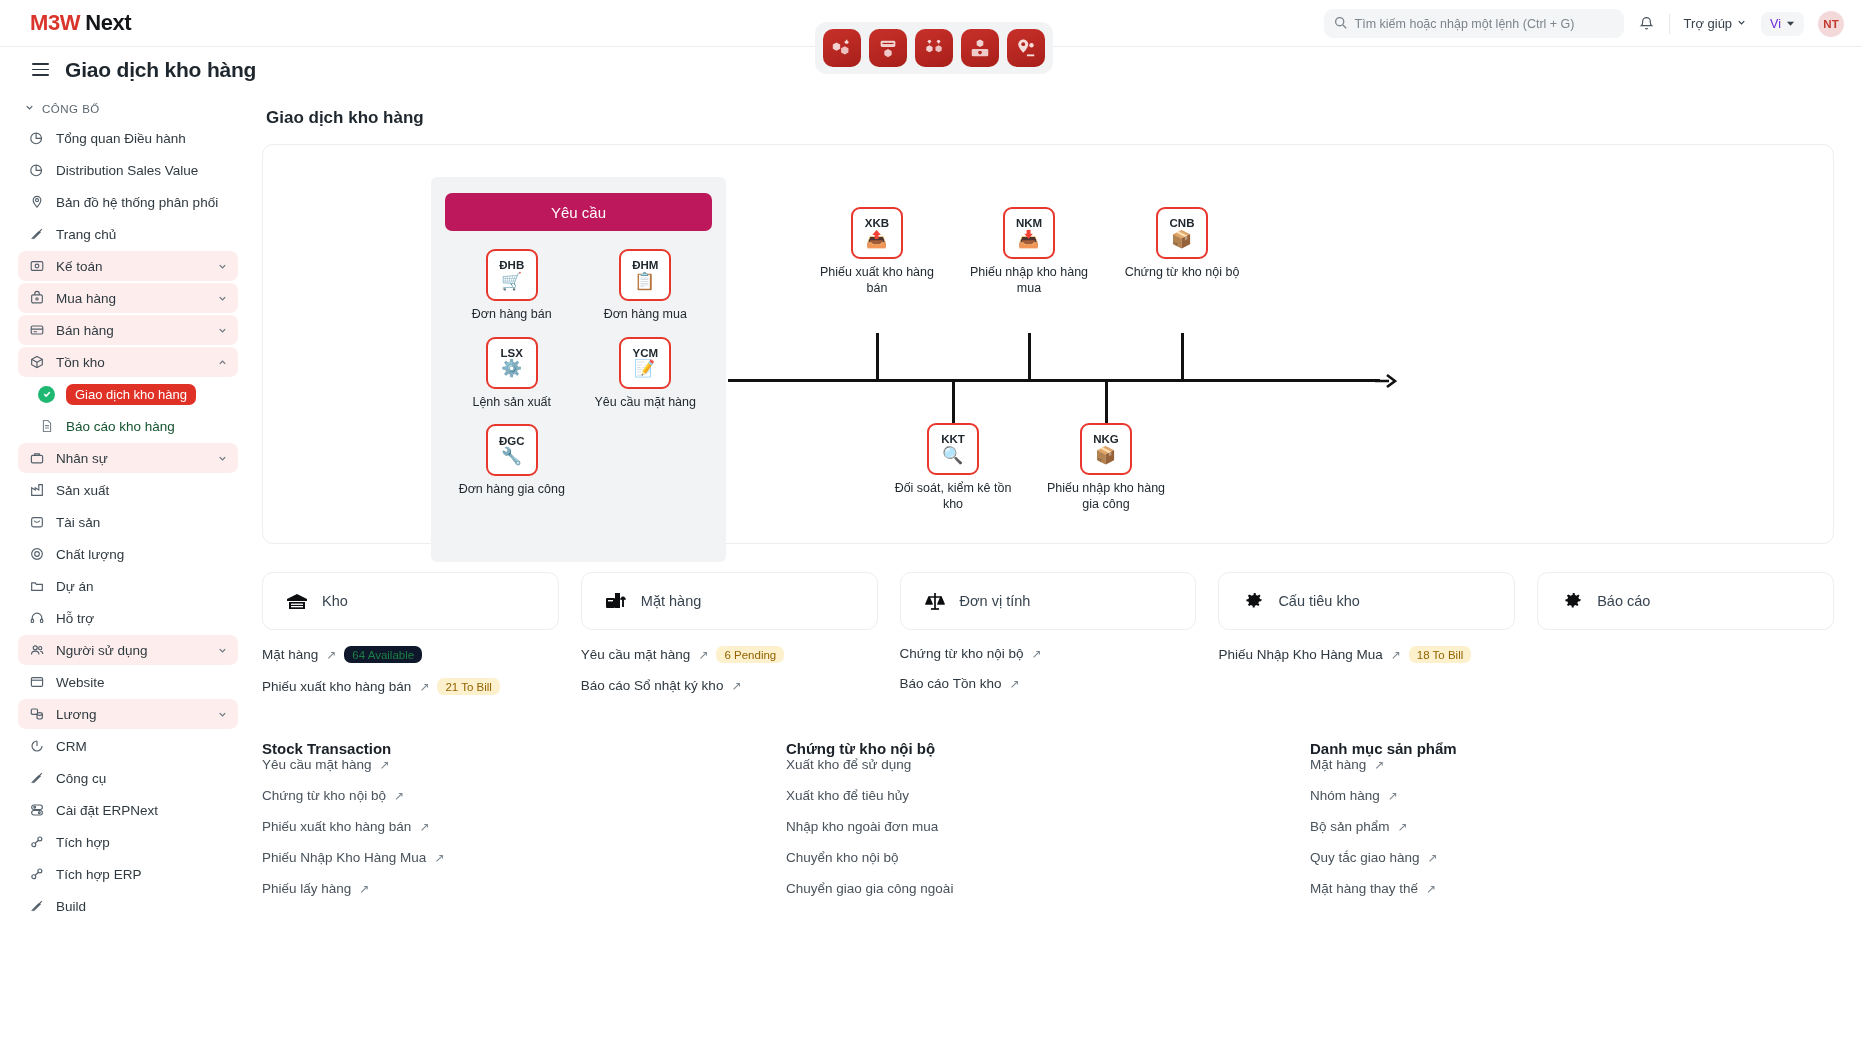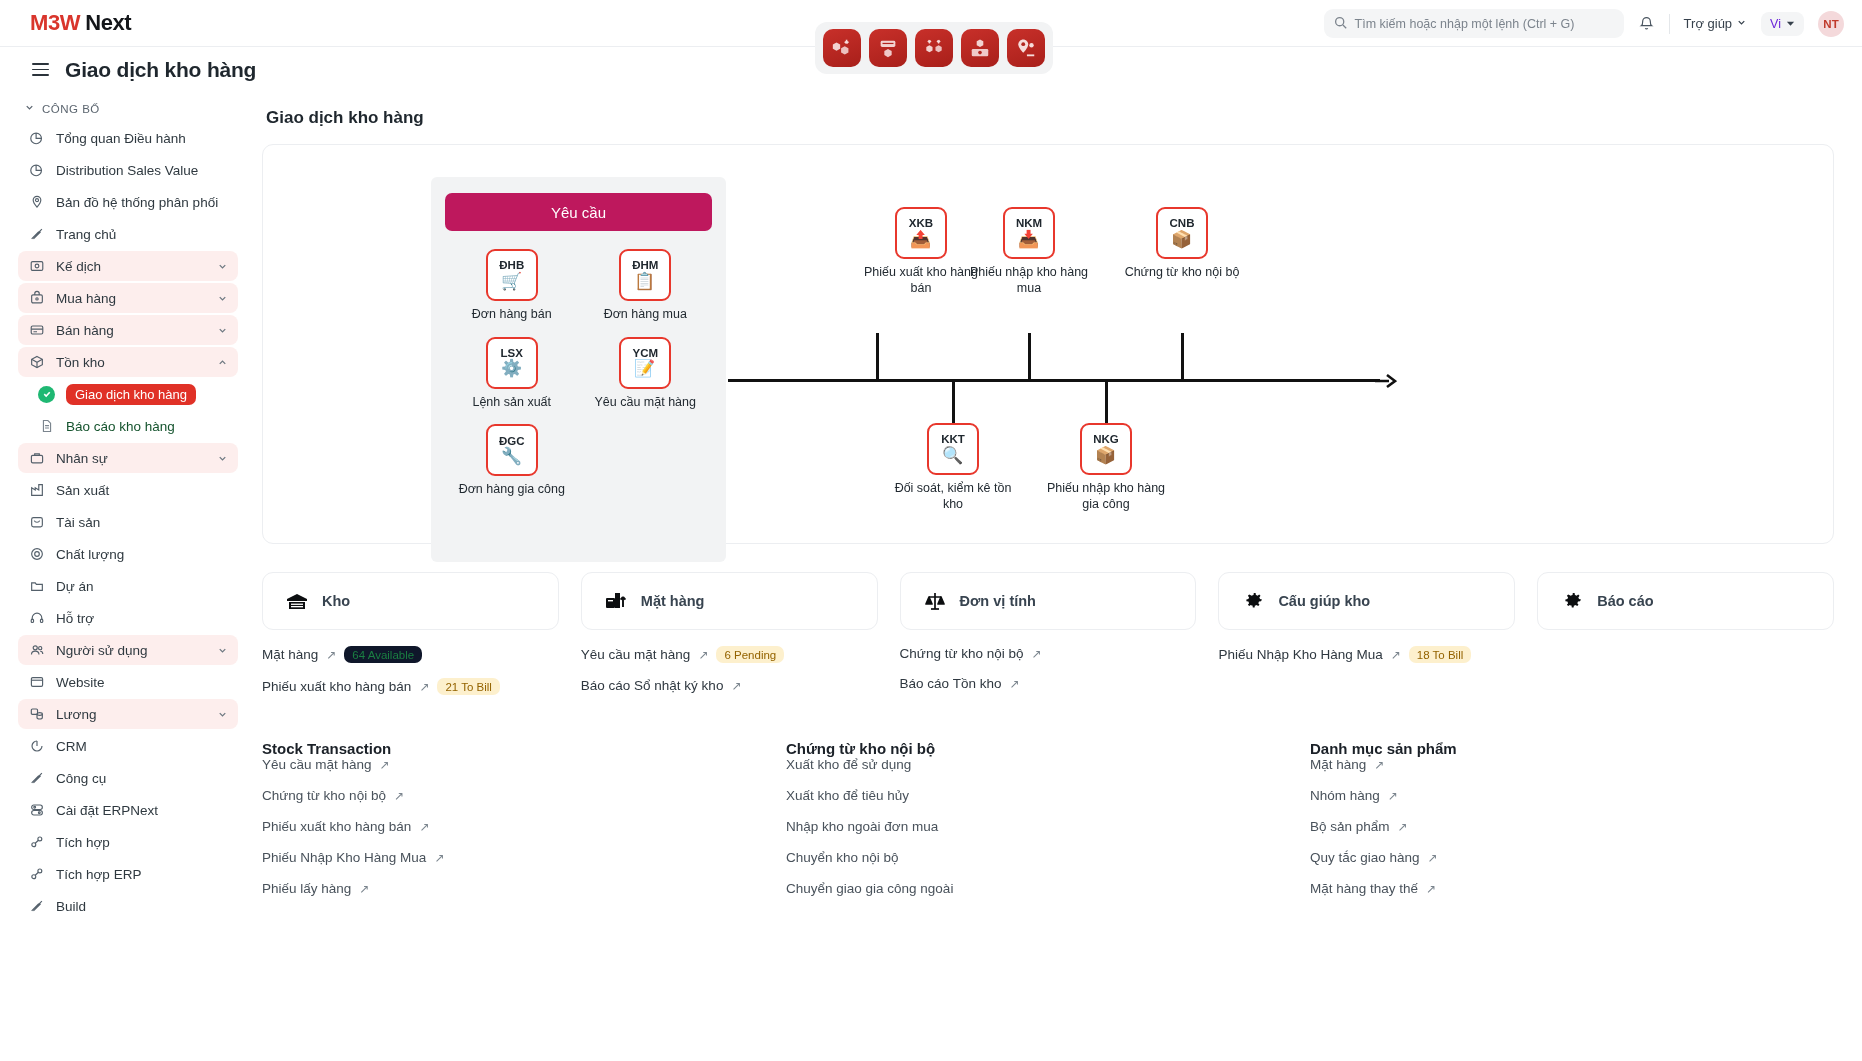--- a/index.html
+++ b/index.html
@@ -123,21 +123,21 @@
 
   
   .flow-node-abs { position: absolute; display: flex; flex-direction: column; align-items: center; width: 130px; }
   .axis { position: absolute; background: #111; }
 
   
   .cards-row { display: flex; gap: 22px; margin-bottom: 10px; }
   .card-col { flex: 1 1 0; min-width: 0; }
   .shortcut-card {
     border: 1px solid #eceef1; border-radius: 11px; height: 58px;
-    display: flex; align-items: center; gap: 13px; padding: 0 22px; cursor: pointer; font-weight: bold;
+    display: flex; align-items: center; gap: 13px; padding: 0 22px; cursor: pointer;
   }
   .shortcut-card .c-ico { color: #0c0e10; display: flex; }
   .shortcut-card .c-lbl { font-size: 14.5px; color: #384450; }
 
   .links-under { margin-top: 16px; }
   .link-line { display: flex; align-items: center; gap: 8px; margin-bottom: 15px; font-size: 13.5px; color: #2f3840; cursor: pointer; white-space: nowrap; }
   .arrow-ne { color: #7b858e; font-size: 12px; }
   .badge { font-size: 11.5px; border-radius: 7px; padding: 2.5px 8px; font-weight: 500; }
   .badge.green { background: #0f172a; color: #1a7f42; }
   .badge.yellow { background: #fdf0cd; color: #946300; }
@@ -295,21 +295,21 @@
       <span class="lbl">Trang chủ</span>
     </div>
 
     <div class="nav-item group">
       <span class="ico">
           <svg width="16" height="16" viewBox="0 0 18 18" fill="none" stroke="#54606b" stroke-width="1.3">
             <rect x="2.5" y="4" width="13" height="10" rx="1.6"></rect>
             <circle cx="9" cy="9" r="2.1"></circle>
           </svg>
         </span>
-      <span class="lbl">Kế dịch</span>
+      <span class="lbl">Kế toán</span>
       <span class="chev">
           <svg width="11" height="11" viewBox="0 0 12 12" fill="none" stroke="#6d7881" stroke-width="1.4">
             <path d="M3 4.5 6 7.5 9 4.5"></path>
           </svg>
         </span>
     </div>
 
     <div class="nav-item group">
       <span class="ico">
           <svg width="16" height="16" viewBox="0 0 18 18" fill="none" stroke="#54606b" stroke-width="1.3">
@@ -604,21 +604,21 @@
           </svg>
       </div>
 
       <div class="axis" style="left:613px; top:188px; width:3px; height:46px;"></div>
       <div class="axis" style="left:765px; top:188px; width:3px; height:46px;"></div>
       <div class="axis" style="left:918px; top:188px; width:3px; height:46px;"></div>
 
       <div class="axis" style="left:689px; top:236px; width:3px; height:42px;"></div>
       <div class="axis" style="left:842px; top:236px; width:3px; height:42px;"></div>
 
-      <div class="flow-node-abs" style="left:549px; top:62px;margin-left:44px;">
+      <div class="flow-node-abs" style="left:549px; top:62px;">
         <div class="node-box">
           <span class="node-code">XKB</span>
           <span class="node-emoji">📤</span>
         </div>
         <div class="node-label">Phiếu xuất kho hàng bán</div>
       </div>
 
       <div class="flow-node-abs" style="left:701px; top:62px;">
         <div class="node-box">
           <span class="node-code">NKM</span>
@@ -729,21 +729,21 @@
         </div>
       </div>
 
       <div class="card-col">
         <div class="shortcut-card">
           <span class="c-ico">
             <svg width="24" height="24" viewBox="0 0 24 24" fill="#0c0e10">
                 <path d="M12 8.3a3.7 3.7 0 1 0 0 7.4 3.7 3.7 0 0 0 0-7.4zm9 2.1-2-.3a7 7 0 0 0-.7-1.7l1.2-1.6-1.3-1.3-1.6 1.2a7 7 0 0 0-1.7-.7l-.3-2h-1.8l-.3 2a7 7 0 0 0-1.7.7L8.2 5.5 6.9 6.8l1.2 1.6a7 7 0 0 0-.7 1.7l-2 .3v1.8l2 .3c.15.6.4 1.16.7 1.7l-1.2 1.6 1.3 1.3 1.6-1.2c.54.3 1.1.55 1.7.7l.3 2h1.8l.3-2a7 7 0 0 0 1.7-.7l1.6 1.2 1.3-1.3-1.2-1.6c.3-.54.55-1.1.7-1.7l2-.3z"></path>
               </svg>
           </span>
-          <span class="c-lbl">Cấu giúp kho</span>
+          <span class="c-lbl">Cấu tiêu kho</span>
         </div>
         <div class="links-under">
           <div class="link-line">
             <span>Phiếu Nhập Kho Hàng Mua</span>
             <span class="arrow-ne">↗</span>
             <span class="badge yellow">18 To Bill</span>
           </div>
         </div>
       </div>
 

